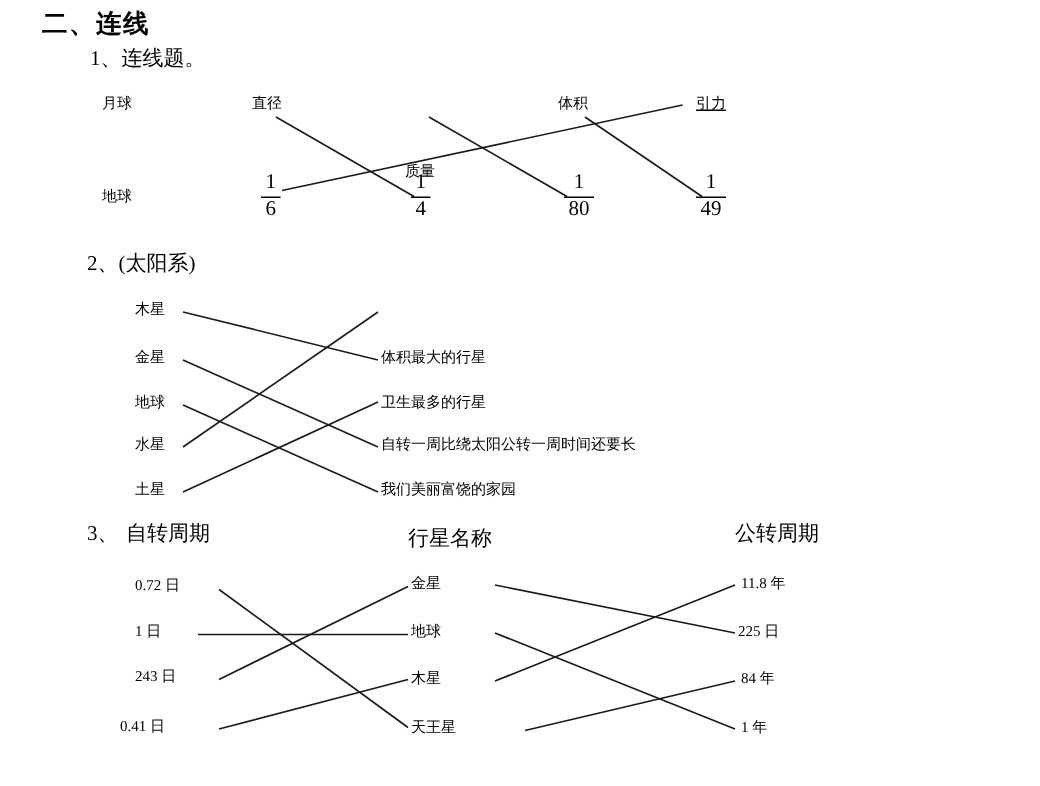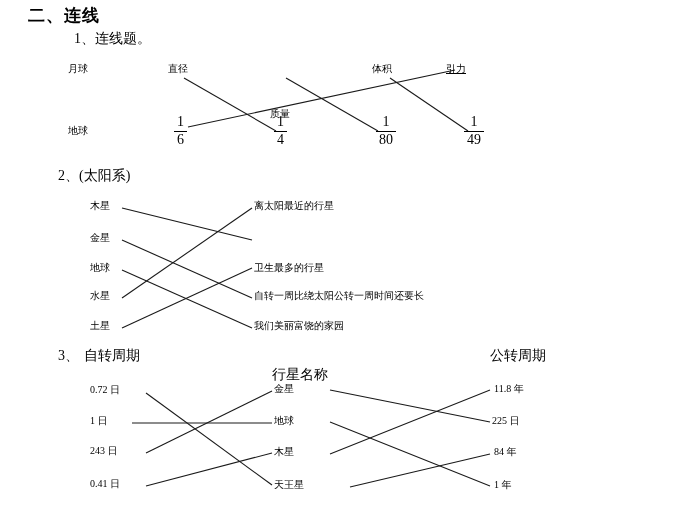--- a/index.html
+++ b/index.html
@@ -88,29 +88,29 @@
     <g>
       <line x1="330" y1="390" x2="490" y2="422"></line>
       <line x1="330" y1="422" x2="490" y2="486"></line>
       <line x1="330" y1="454" x2="490" y2="390"></line>
       <line x1="350" y1="487" x2="490" y2="454"></line>
     </g>
   </svg>
 
   <div class="abs section-title" style="left:28px; top:4px;">二、连线</div>
 
-  <div class="abs q-label" style="left:74px; top:30px;">1、连线题。</div>
+  <div class="abs q-label" style="left:60px; top:30px;">1、连线题。</div>
 
   <div class="abs term" style="left:68px; top:62px;">月球</div>
   <div class="abs term" style="left:68px; top:124px;">地球</div>
 
   <div class="abs term" style="left:168px; top:62px;">直径</div>
   <div class="abs term" style="left:270px; top:62px;margin-top:45px;">质量</div>
   <div class="abs term" style="left:372px; top:62px;">体积</div>
-  <div class="abs term" style="left:446px; top:62px;text-decoration:underline;">引力</div>
+  <div class="abs term" style="left:464px; top:62px;text-decoration:underline;">引力</div>
 
   <div class="abs" style="left:174px; top:115px;">
     <span class="frac">
       <span class="num">1</span>
       <span class="den">6</span>
     </span>
   </div>
   <div class="abs" style="left:274px; top:115px;">
     <span class="frac">
       <span class="num">1</span>
@@ -131,34 +131,34 @@
   </div>
 
   <div class="abs q-label" style="left:58px; top:167px;">2、(太阳系)</div>
 
   <div class="abs term" style="left:90px; top:199px;">木星</div>
   <div class="abs term" style="left:90px; top:231px;">金星</div>
   <div class="abs term" style="left:90px; top:261px;">地球</div>
   <div class="abs term" style="left:90px; top:289px;">水星</div>
   <div class="abs term" style="left:90px; top:319px;">土星</div>
 
-  <div class="abs term" style="left:254px; top:199px;">离太阳最近的行星</div>
+  <div class="abs term" style="left:254px; top:231px;">体积最大的行星</div>
   <div class="abs term" style="left:254px; top:261px;">卫生最多的行星</div>
   <div class="abs term" style="left:254px; top:289px;">自转一周比绕太阳公转一周时间还要长</div>
   <div class="abs term" style="left:254px; top:319px;">我们美丽富饶的家园</div>
 
   <div class="abs q-label" style="left:58px; top:347px;">3、</div>
   <div class="abs q-label" style="left:84px; top:347px;">自转周期</div>
-  <div class="abs q-label" style="left:272px; top:366px;">行星名称</div>
+  <div class="abs q-label" style="left:272px; top:350px;">行星名称</div>
   <div class="abs q-label" style="left:490px; top:347px;">公转周期</div>
 
   <div class="abs term" style="left:90px; top:383px;">0.72 日</div>
   <div class="abs term" style="left:90px; top:414px;">1 日</div>
   <div class="abs term" style="left:90px; top:444px;">243 日</div>
-  <div class="abs term" style="left:90px; top:477px;">0.41 日</div>
+  <div class="abs term" style="left:80px; top:477px;">0.41 日</div>
 
   <div class="abs term" style="left:274px; top:382px;">金星</div>
   <div class="abs term" style="left:274px; top:414px;">地球</div>
   <div class="abs term" style="left:274px; top:445px;">木星</div>
   <div class="abs term" style="left:274px; top:478px;">天王星</div>
 
   <div class="abs term" style="left:494px; top:382px;">11.8 年</div>
   <div class="abs term" style="left:492px; top:414px;">225 日</div>
   <div class="abs term" style="left:494px; top:445px;text-align:center;">84 年</div>
   <div class="abs term" style="left:494px; top:478px;">1 年</div>

